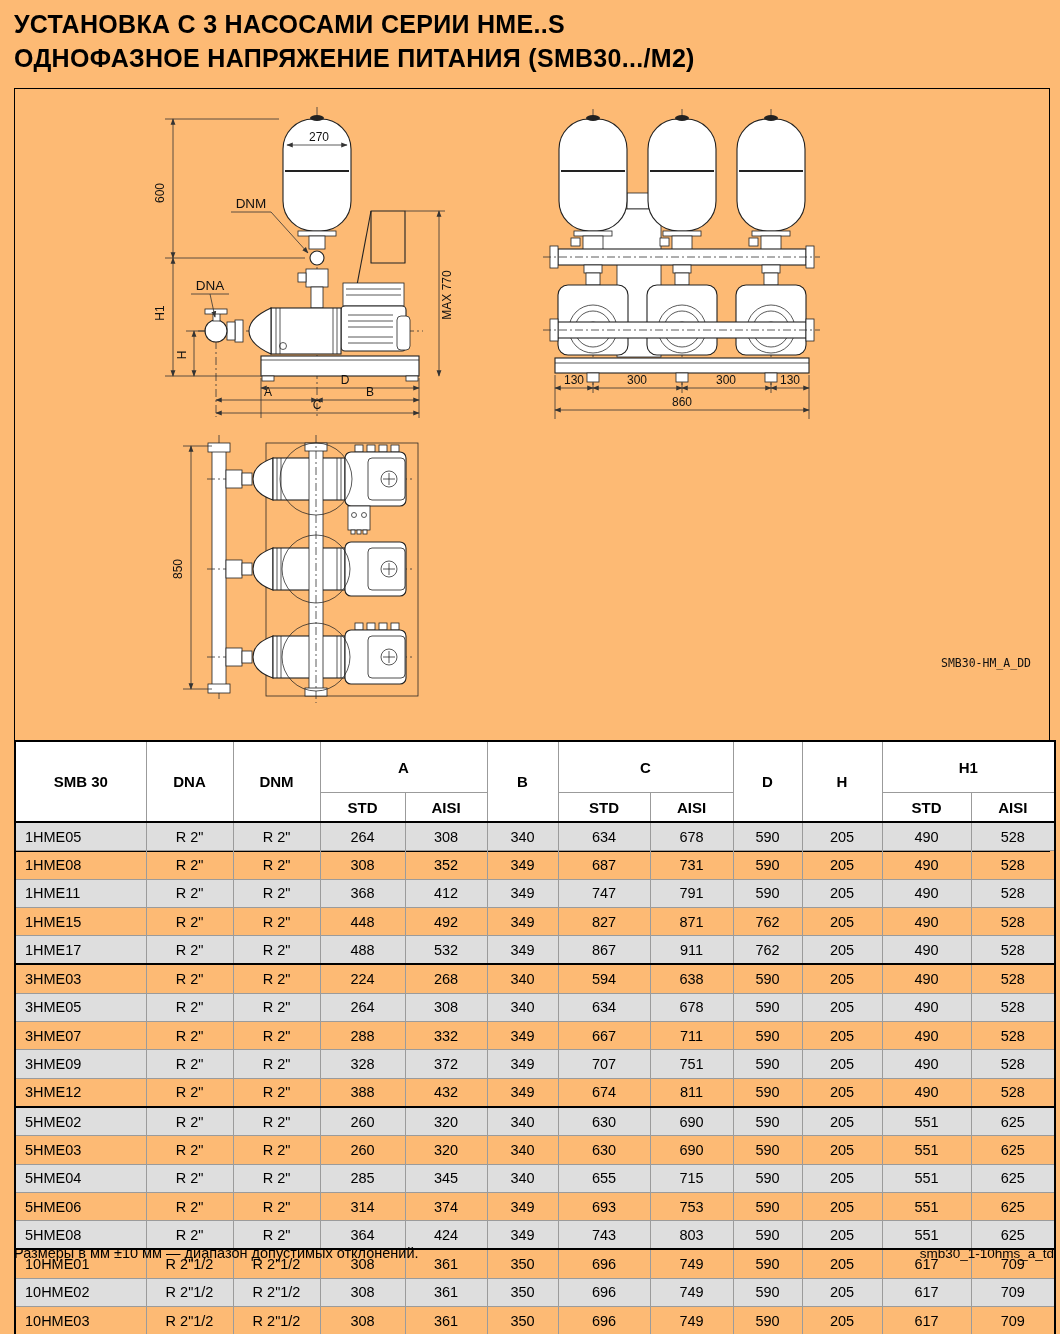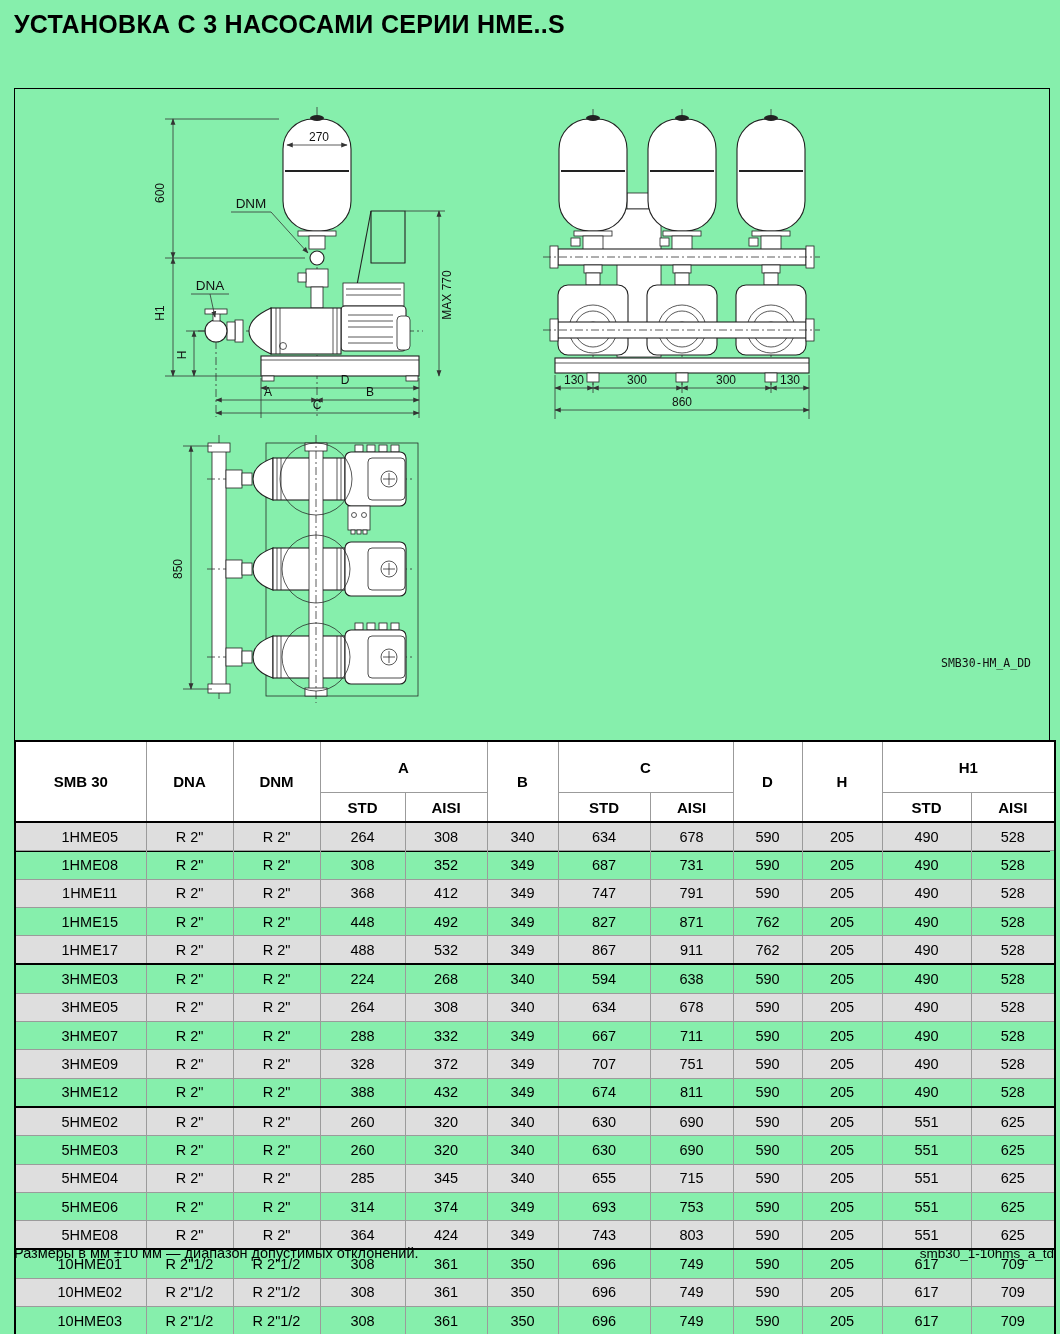--- a/index.html
+++ b/index.html
@@ -1,16 +1,16 @@
 <!DOCTYPE html>
 <html><head>
 <meta charset="utf-8">
 <style>
   html,body{margin:0;padding:0;background:#fff;}
-  .page{position:relative;width:1060px;height:1334px;background:#86efac;font-family:"Liberation Sans",sans-serif;color:#000;overflow:hidden;}
+  .page{position:relative;width:1060px;height:1334px;background:#fdba74;font-family:"Liberation Sans",sans-serif;color:#000;overflow:hidden;}
   .title{position:absolute;left:14px;top:8px;font-size:25px;font-weight:bold;line-height:1.34;letter-spacing:.3px;}
   .title span{display:block;}
   .drawing-box{position:absolute;left:14px;top:88px;width:1036px;height:764px;border:1.5px solid #000;box-sizing:border-box;}
   svg{display:block;}
   .ln{fill:none;stroke:#222;stroke-width:1.1;stroke-linejoin:round;}
   .tn{fill:none;stroke:#222;stroke-width:.75;}
   .wf{fill:#fff;stroke:#222;stroke-width:1.1;}
   .wf2{fill:#fff;stroke:#222;stroke-width:.8;}
   .blk{fill:#222;stroke:none;}
   .dim{fill:none;stroke:#333;stroke-width:.8;}
@@ -21,34 +21,35 @@
   .mid{text-anchor:middle;}
   
   .table-wrap{position:absolute;left:14px;top:740px;}
   table{border-collapse:collapse;table-layout:fixed;width:1040px;border:2.5px solid #000;font-size:14.5px;}
   th,td{border:1px solid #9b9b9b;text-align:center;overflow:hidden;white-space:nowrap;}
   thead th{font-weight:bold;font-size:15px;background:#fff;}
   thead{border-bottom:2px solid #000;}
   thead tr:first-child th{height:48px;}
   thead tr:last-child th{height:26px;}
   tbody td{height:25.3px;font-weight:normal;}
-  tbody td.model{text-align:center;padding-left:19px;}
+  tbody td.model{text-align:left;padding-left:9px;}
   tbody tr.shade td{background:#dedede;}
   tbody tr.group-start{border-top:2px solid #000;margin-top:28px;}
   .footer{position:absolute;left:14px;top:1245px;width:1040px;display:flex;justify-content:space-between;align-items:baseline;}
   .footnote{font-size:14.5px;}
   .doccode{font-size:13.5px;}
 </style>
 </head>
 <body>
 
 <div class="page">
 
   <div class="title">
     <span>УСТАНОВКА С 3 НАСОСАМИ СЕРИИ HME..S</span>
+    <span>ОДНОФАЗНОЕ НАПРЯЖЕНИЕ ПИТАНИЯ (SMB30.../M2)</span>
   </div>
 
   <div class="drawing-box">
     <svg width="1033" height="616" viewBox="0 0 1033 616">
       <defs>
         <marker id="m-arrow" viewBox="0 0 10 10" refX="9" refY="5" markerWidth="8" markerHeight="8" orient="auto-start-reverse">
           <path d="M0,1.2 L10,5 L0,8.8 z" fill="#333"></path>
         </marker>
       </defs>
 

